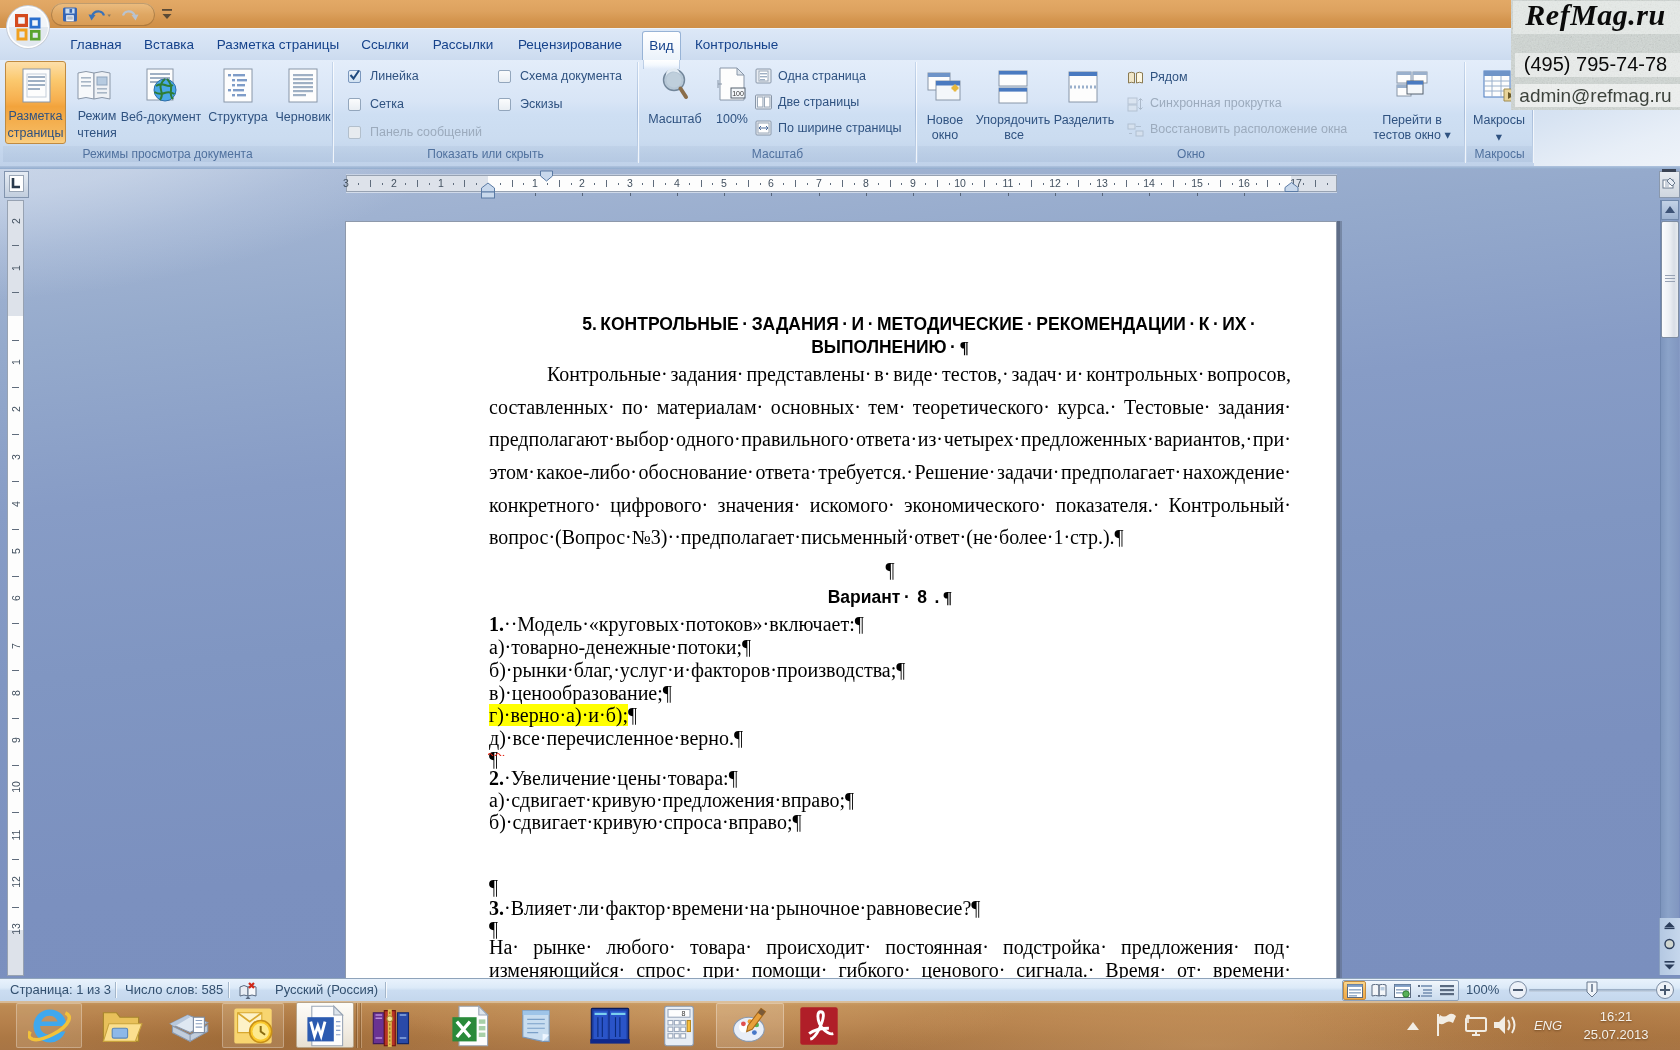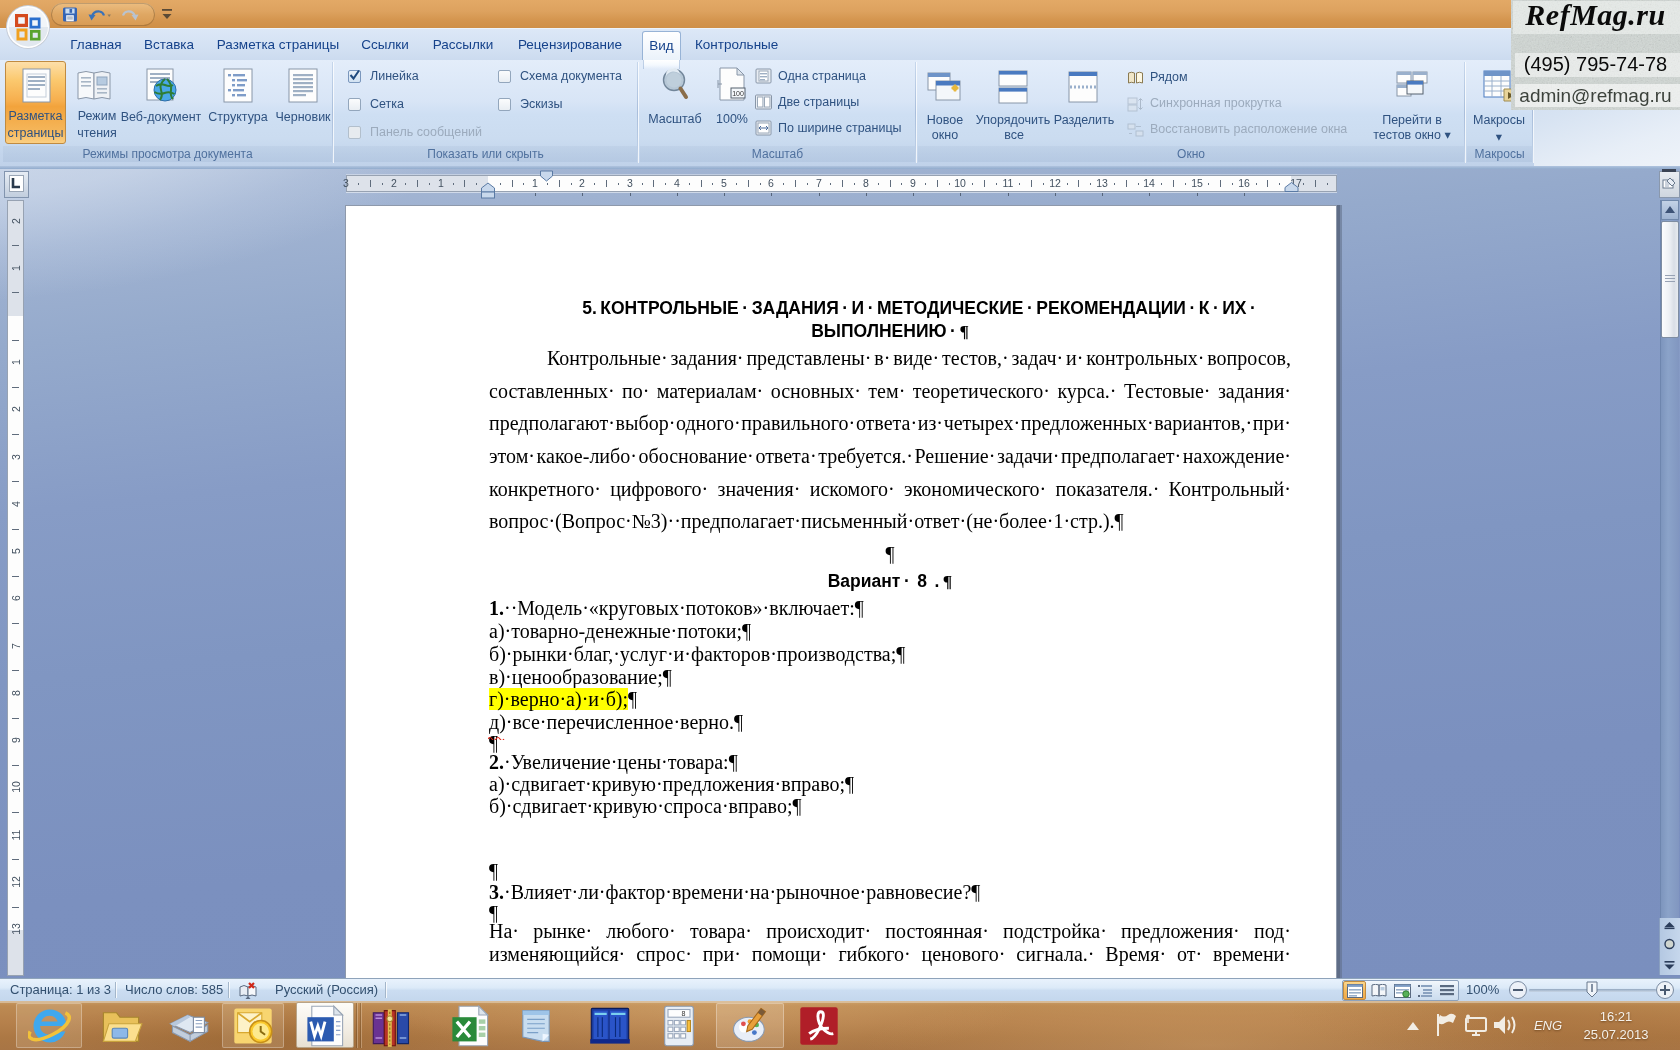--- a/index.html
+++ b/index.html
@@ -19,21 +19,21 @@
 #ribbon .rbtxt.two{text-align:center;}
 #ribbon .rbtxt.dis{color:#9cabbd;}
 #ribbon .chk{position:absolute;width:13px;height:13px;background:linear-gradient(180deg,#fbfcfd,#e9eef3);border:1px solid #93a6bc;border-radius:2px;}
 #ribbon .chk.dis{background:#e7ebef;border-color:#b2bfcc;}
 #ribbonbot{left:0;top:166px;width:1680px;height:3px;background:linear-gradient(180deg,#b0c4de,#91abcd);}
 #selbtn{position:absolute;left:5px;top:1px;width:61px;height:83px;border:1px solid #c08b41;border-radius:3px;background:linear-gradient(180deg,#fddfa9 0%,#fbc96f 22%,#f6ae4d 48%,#f2a33c 55%,#f5b65a 85%,#fbcf82 100%);}
 #docwrap{left:0;top:169px;width:1680px;height:809px;background:linear-gradient(174deg,#a9bad6 0%,#95aacc 18%,#879cc6 35%,#8096c2 52%,#7b90bf 75%,#7a8fbe 100%);}
 #docwrap .swoosh{position:absolute;left:0;top:0;width:820px;height:330px;background:radial-gradient(ellipse 860px 400px at -90px -170px,rgba(235,241,249,.85) 0%,rgba(219,229,243,.55) 50%,rgba(203,216,236,.28) 64%,rgba(190,205,230,0) 76%);}
 .rmarg{position:absolute;background:#dde2ea;}
 .rnum{position:absolute;font-size:10.5px;color:#42505f;}
-#page{position:absolute;left:345px;top:36px;width:992px;height:809px;background:#ffffff;overflow:hidden;border:1px solid #8e99ab;box-shadow:3px 0 0 #5f6d87,5px 0 0 rgba(95,109,135,.55),0 3px 0 rgba(95,109,135,.4);}
+#page{position:absolute;left:345px;top:52px;width:992px;height:809px;background:#ffffff;overflow:hidden;border:1px solid #8e99ab;box-shadow:3px 0 0 #5f6d87,5px 0 0 rgba(95,109,135,.55),0 3px 0 rgba(95,109,135,.4);}
 .dl{position:absolute;font-family:"Liberation Serif",serif;font-size:20px;color:#000;line-height:23px;height:23px;white-space:nowrap;}
 .jf{display:flex;justify-content:space-between;white-space:nowrap;}
 .jf span{white-space:pre;}
 .hl{background:#ffff00;}
 .ttl{font-family:"Liberation Sans",sans-serif;font-weight:bold;font-size:17.5px;}
 .ttl2{font-family:"Liberation Sans",sans-serif;font-weight:bold;font-size:17.5px;}
 
 .serift{font-family:"Liberation Serif",serif;}
 #statusbar{left:0;top:978px;width:1680px;height:23px;background:linear-gradient(180deg,#e9f2fc 0%,#dcEAf8 40%,#cbdDF1 52%,#c4d7ed 100%);border-top:1px solid #8ea3ba;font-size:13px;color:#33506f;}
 #statusbar .st{position:absolute;top:0;height:22px;line-height:21px;}

